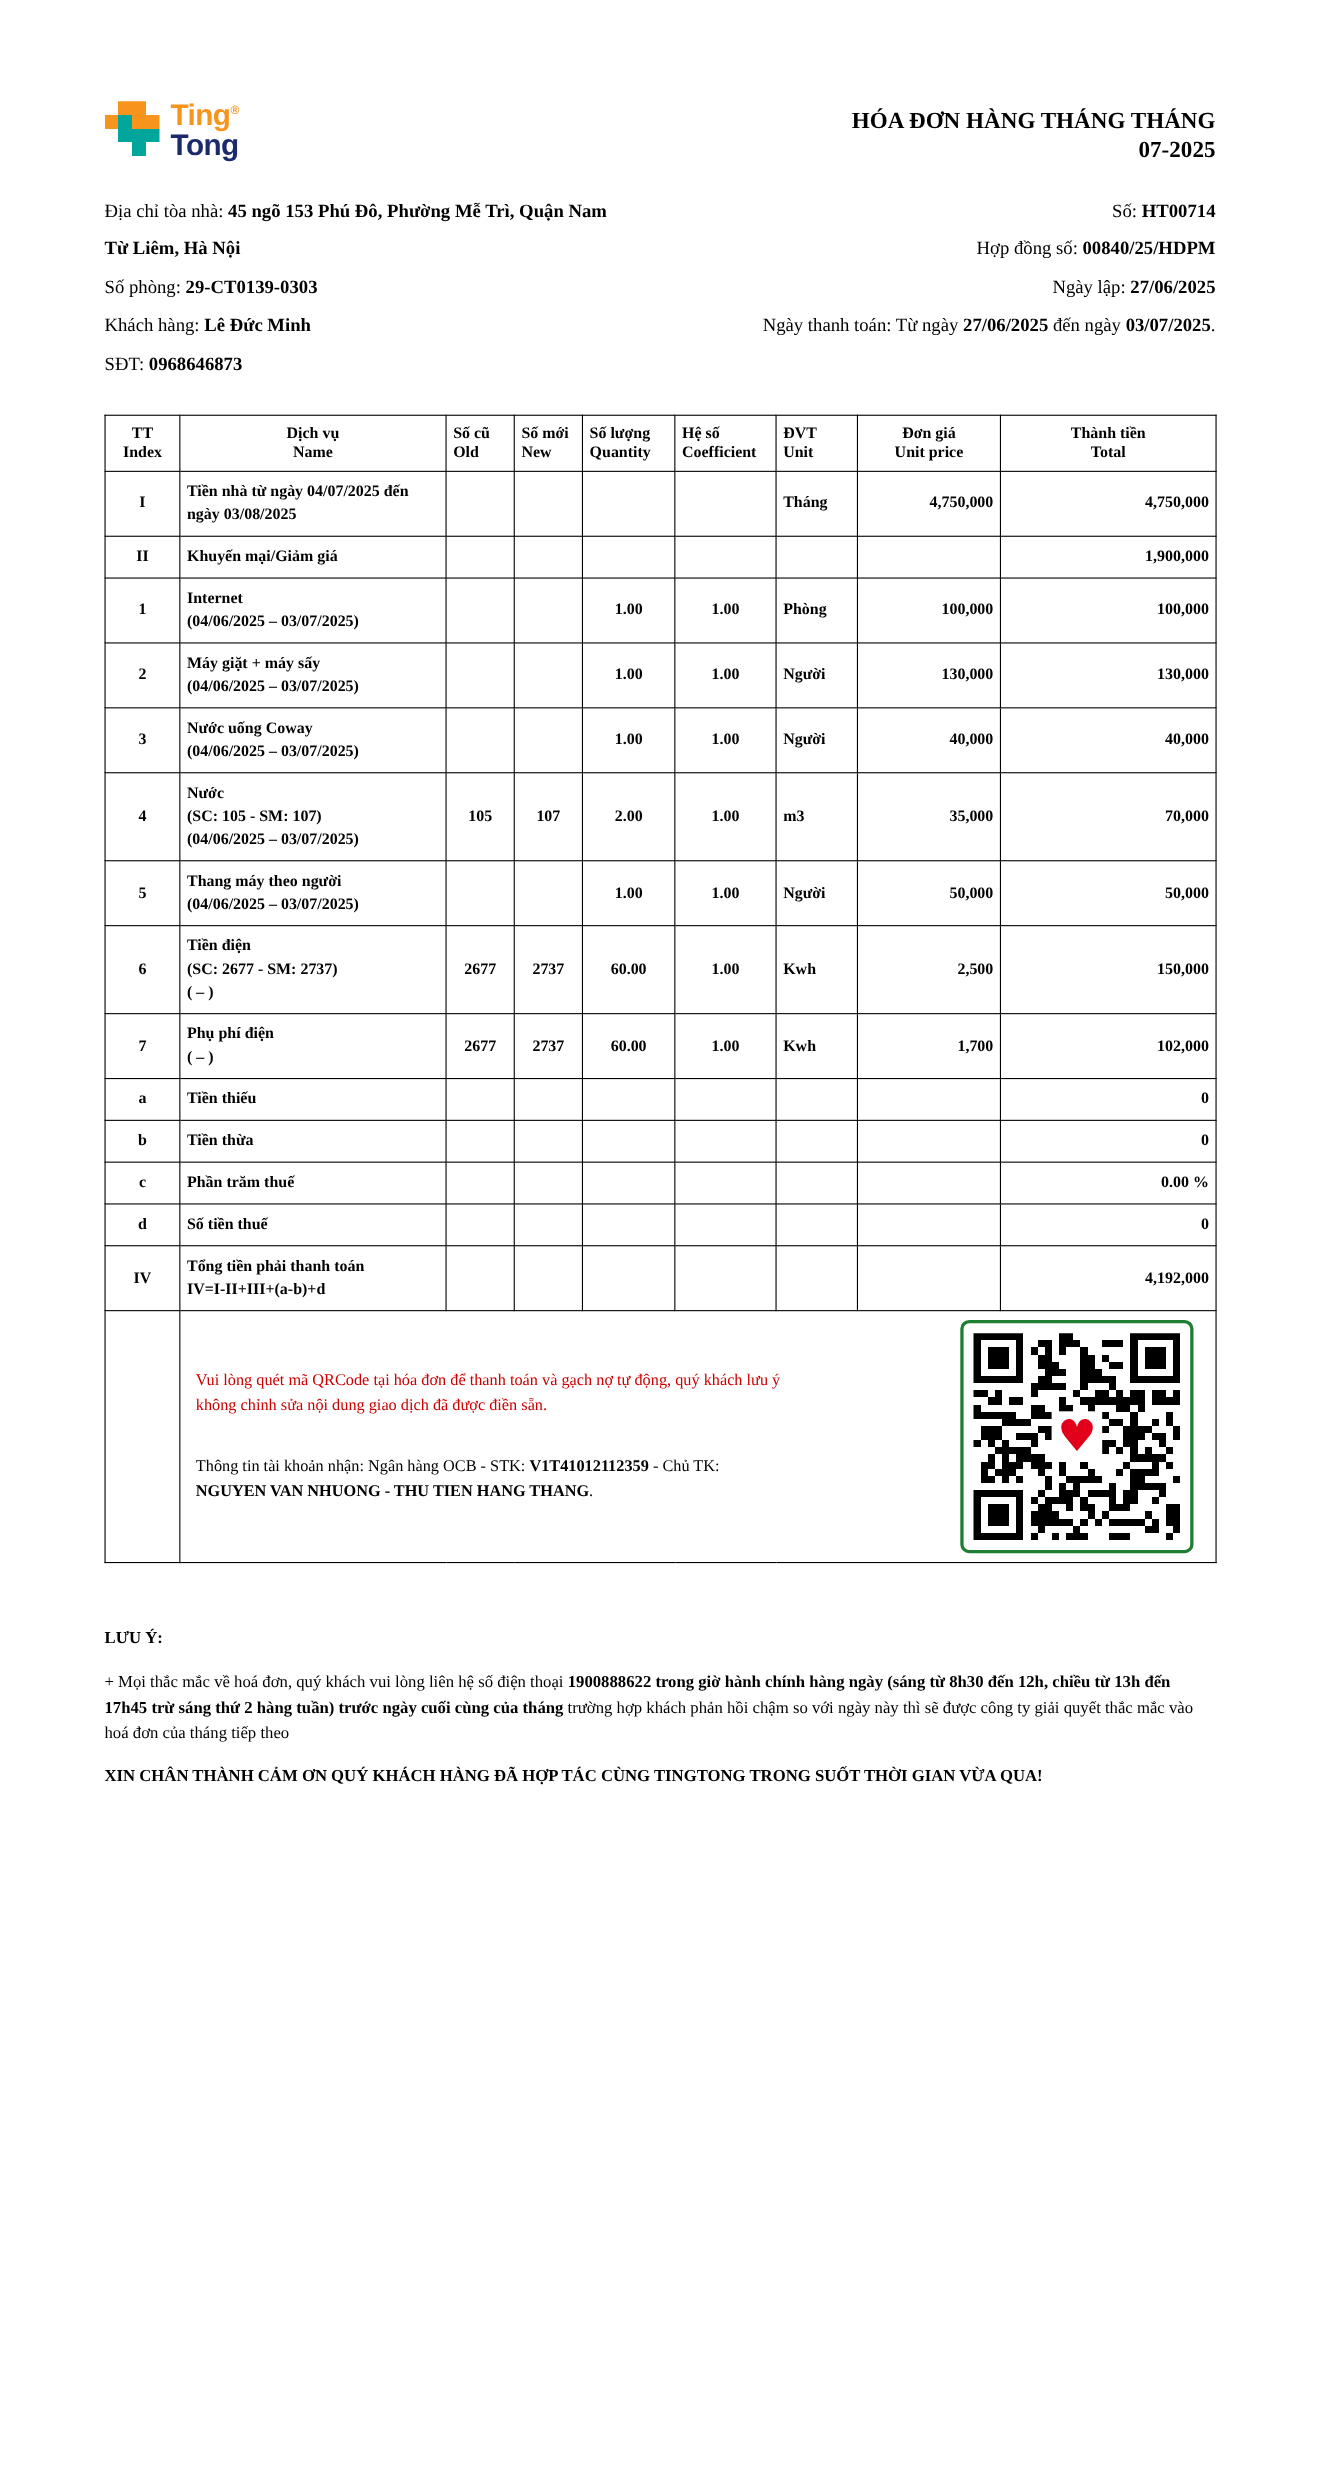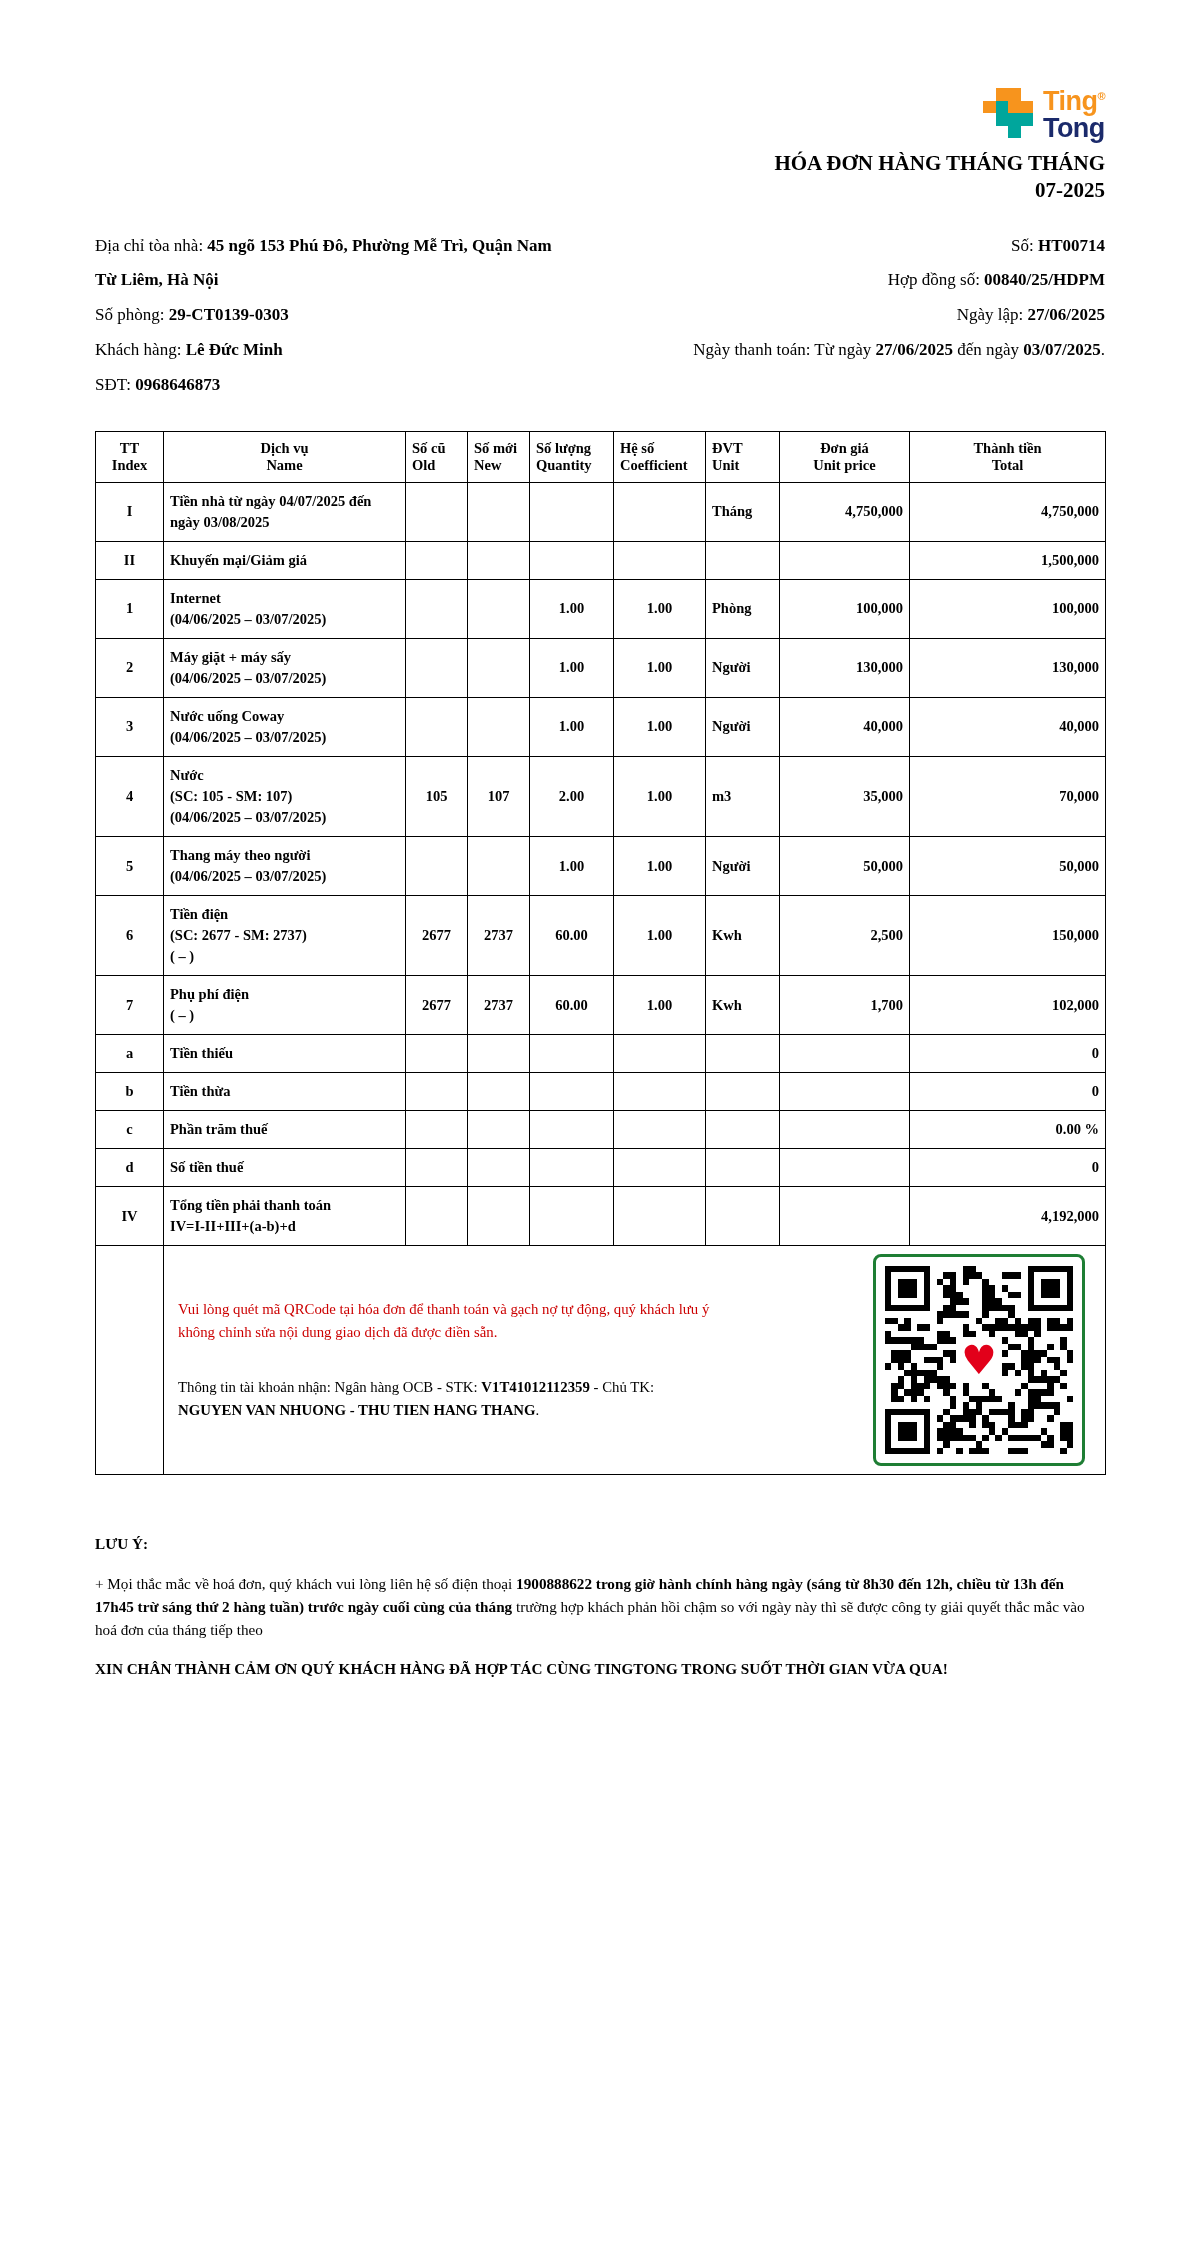--- a/index.html
+++ b/index.html
@@ -1,21 +1,21 @@
 <!DOCTYPE html>
 <html><head>
 <meta charset="utf-8">
 <style>
   html,body{margin:0;padding:0;background:#fff;}
   body{width:1200px;height:2259px;position:relative;overflow:hidden;
        font-family:"Liberation Serif",serif;color:#000;}
   .page{padding:88px 95px 0 95px;}
 
   
-  .top{display:flex;justify-content:space-between;align-items:flex-end;flex-direction:column;}
+  .top{display:flex;justify-content:space-between;align-items:center;}
   .brand{display:flex;align-items:center;gap:10px;}
   .brand-text{font-family:"Liberation Sans",sans-serif;font-weight:bold;
               font-size:27px;line-height:1.0;letter-spacing:-0.5px;}
   .ting{color:#F7941D;}
   .tong{color:#1B2A6B;}
   .reg{font-size:11px;vertical-align:super;}
   .doc-title{width:352px;text-align:right;font-weight:bold;font-size:21px;line-height:1.3;margin-top:8px;}
 
   
   .info{display:flex;justify-content:space-between;margin-top:24px;font-size:17px;}
@@ -171,21 +171,21 @@
           <td class="c-idx">II</td>
           <td class="c-name">
             <div>Khuyến mại/Giảm giá</div>
           </td>
           <td class="c-ctr"></td>
           <td class="c-ctr"></td>
           <td class="c-ctr"></td>
           <td class="c-ctr"></td>
           <td class="c-unit"></td>
           <td class="c-num"></td>
-          <td class="c-num">1,500,000</td>
+          <td class="c-num">1,900,000</td>
         </tr>
         <tr>
           <td class="c-idx">1</td>
           <td class="c-name">
             <div>Internet</div>
             <div class="subline">(04/06/2025 – 03/07/2025)</div>
           </td>
           <td class="c-ctr"></td>
           <td class="c-ctr"></td>
           <td class="c-ctr">1.00</td>

